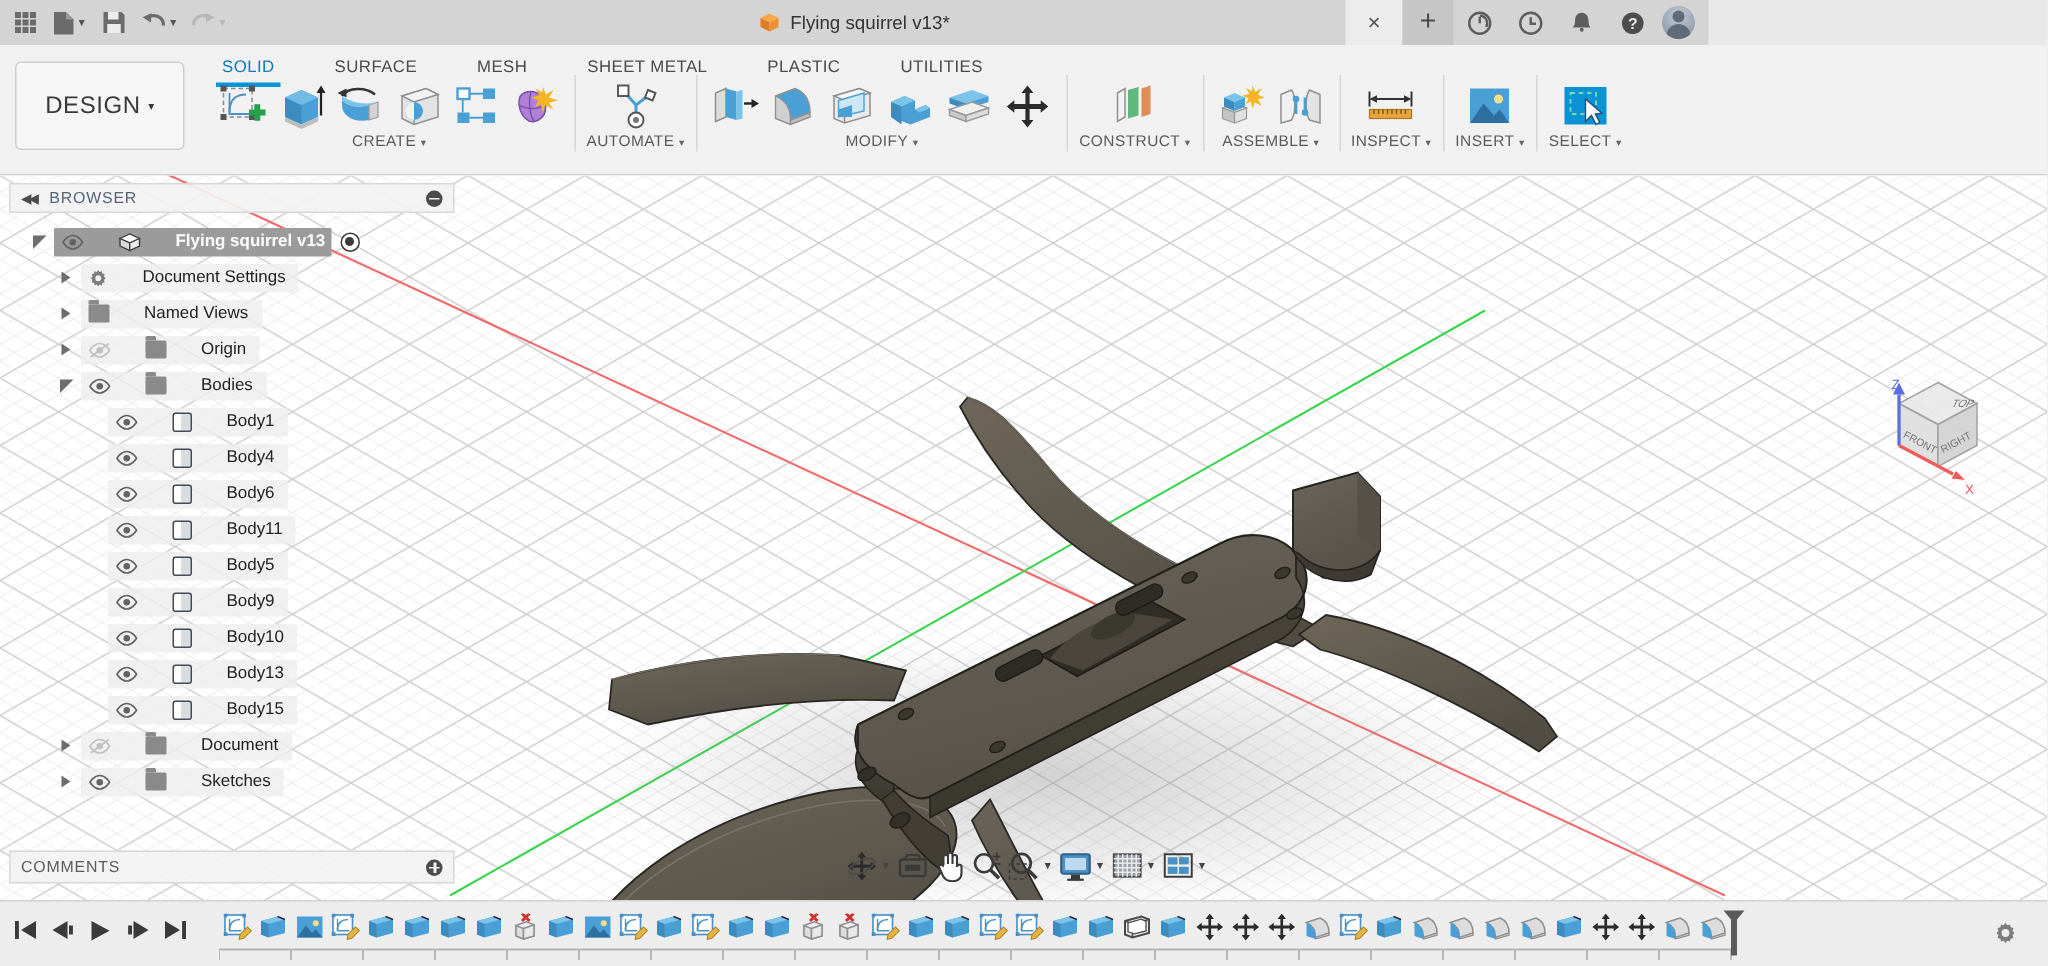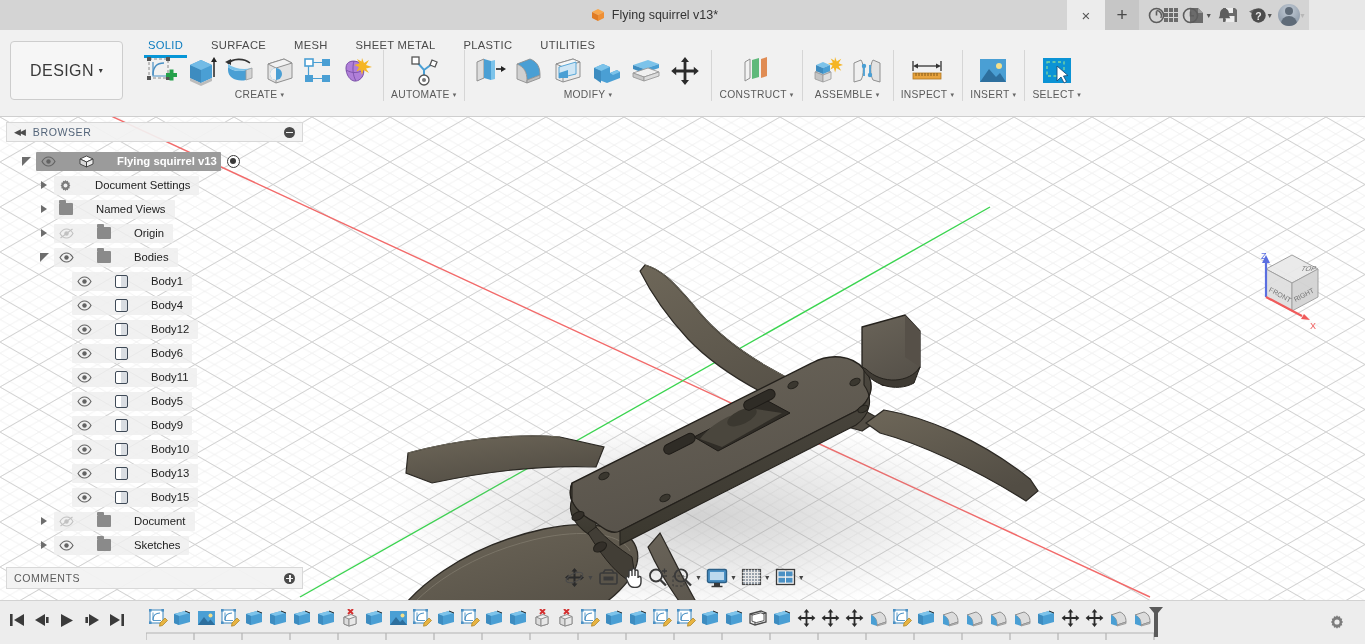--- a/index.html
+++ b/index.html
@@ -6,23 +6,23 @@
   html, body {
     width: 1365px; height: 644px;
     overflow: hidden;
     font-family: "Liberation Sans", sans-serif;
     background: #e8e8e8;
   }
   #app { position: relative; width: 1365px; height: 644px; }
 
   
   .titlebar {
-    position: absolute; left: 0; top: 0; width: 1309px; height: 30px;
+    position: absolute; left: 0; top: 0; width: 1139px; height: 30px;
     background: #d4d4d4;
-    display: flex; align-items: center; justify-content: flex-end;
+    display: flex; align-items: center;
   }
   .tb-left { display: flex; align-items: center; height: 30px; padding-left: 4px; gap: 2px; }
   .tb-btn {
     height: 26px; min-width: 26px; display: flex; align-items: center; justify-content: center;
     cursor: pointer; padding: 0 3px;
   }
   .tb-caret { font-size: 7px; color: #555; margin-left: 1px; line-height: 1; }
   .grid9 { display: grid; grid-template-columns: repeat(3,4px); grid-template-rows: repeat(3,4px); gap: 1px; }
   .grid9 i { background: #6b6b6b; display: block; width: 4px; height: 4px; }
   .tb-center {
@@ -60,21 +60,21 @@
     position: absolute; left: 0; top: 30px; width: 1365px; height: 87px;
     background: #f1f1f1; border-bottom: 1px solid #cfcfcf;
   }
   .design-btn {
     position: absolute; left: 10px; top: 11px; width: 113px; height: 59px;
     border: 1px solid #cdcdcd; border-radius: 4px; background: #f6f6f6;
     display: flex; align-items: center; justify-content: center; gap: 5px; cursor: pointer;
   }
   .design-label { font-size: 16px; color: #3a3a3a; letter-spacing: .4px; }
 
-  .tabs { position: absolute; left: 136px; top: 4px; display: flex; gap: 4px; }
+  .tabs { position: absolute; left: 136px; top: 4px; display: flex; gap: 16px; }
   .tab { padding: 5px 12px 6px; font-size: 11.2px; color: #4a4a4a; cursor: pointer; position: relative; letter-spacing: .3px;}
   .tab.active { color: #0a7bbf; }
   .tab.active::after {
     content: ""; position: absolute; left: 8px; right: 8px; bottom: -1px; height: 3px; background: #0696d7;
   }
 
   .groups { position: absolute; left: 136px; top: 17px; display: flex; height: 58px; }
   .grp { display: flex; flex-direction: column; align-items: center; padding: 0 8px; position: relative; }
   .grp + .grp.sep::before {
     content: ""; position: absolute; left: 0; top: 3px; bottom: 4px; width: 1px; background: #d6d6d6;
@@ -728,32 +728,20 @@
         <div class="trow">
           <span style="width: 46px; flex: 0 0 auto;"></span>
           <span class="tw"></span>
           <span class="chip">
             <span class="eye"><svg width="15" height="11" viewBox="0 0 15 11">
                 <path d="M7.5 1 C11.5 1 14 5.5 14 5.5 S11.5 10 7.5 10 S1 5.5 1 5.5 S3.5 1 7.5 1z" fill="none" stroke="#636363" stroke-width="1.1"></path>
                 <circle cx="7.5" cy="5.5" r="2.2" fill="#636363"></circle>
               </svg></span>
             <span class="bodyico"></span>
             <span class="tlabel">Body4</span>
-          </span>
-        </div>
-        <div class="trow">
-          <span style="width: 46px; flex: 0 0 auto;"></span>
-          <span class="tw"></span>
-          <span class="chip">
-            <span class="eye"><svg width="15" height="11" viewBox="0 0 15 11">
-                <path d="M7.5 1 C11.5 1 14 5.5 14 5.5 S11.5 10 7.5 10 S1 5.5 1 5.5 S3.5 1 7.5 1z" fill="none" stroke="#636363" stroke-width="1.1"></path>
-                <circle cx="7.5" cy="5.5" r="2.2" fill="#636363"></circle>
-              </svg></span>
-            <span class="bodyico"></span>
-            <span class="tlabel">Body12</span>
           </span>
         </div>
         <div class="trow">
           <span style="width: 46px; flex: 0 0 auto;"></span>
           <span class="tw"></span>
           <span class="chip">
             <span class="eye"><svg width="15" height="11" viewBox="0 0 15 11">
                 <path d="M7.5 1 C11.5 1 14 5.5 14 5.5 S11.5 10 7.5 10 S1 5.5 1 5.5 S3.5 1 7.5 1z" fill="none" stroke="#636363" stroke-width="1.1"></path>
                 <circle cx="7.5" cy="5.5" r="2.2" fill="#636363"></circle>
               </svg></span>

